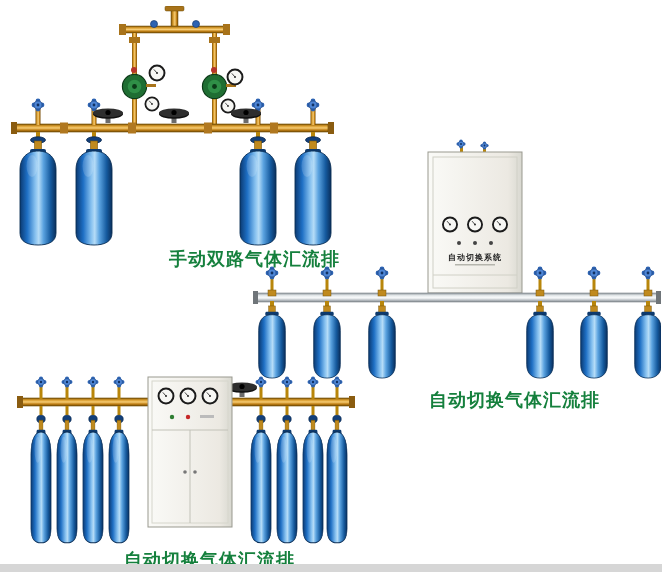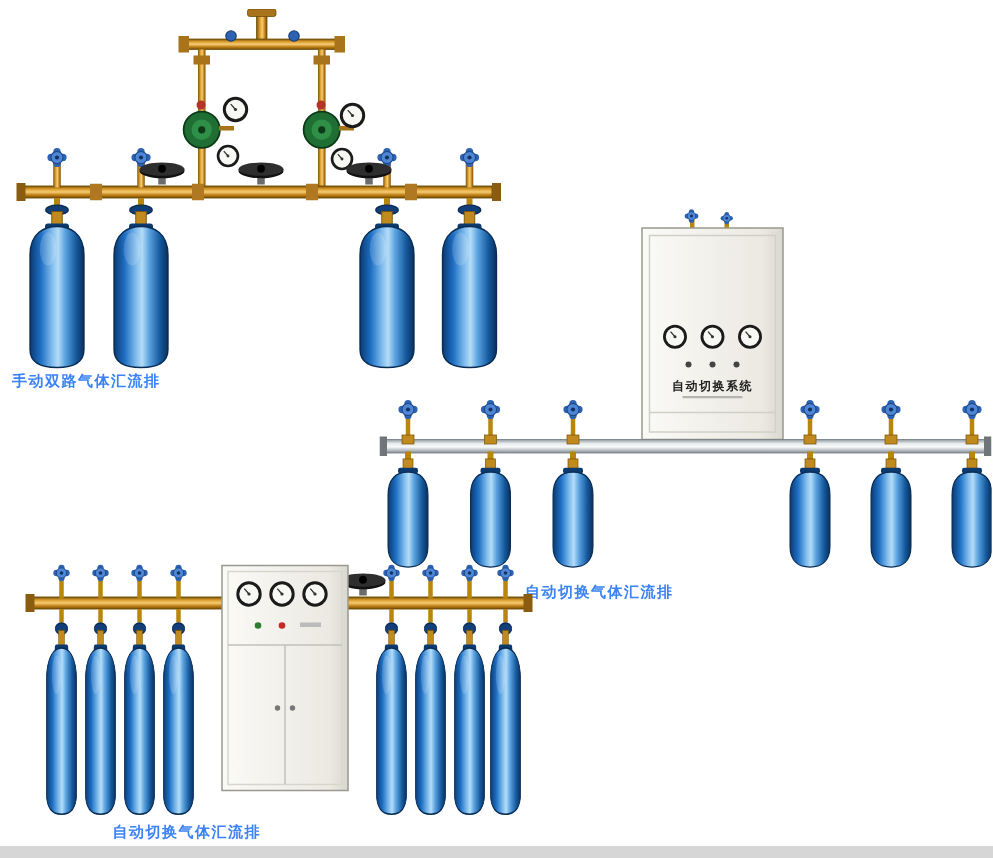--- a/index.html
+++ b/index.html
@@ -1,20 +1,20 @@
 <!DOCTYPE html>
 <html><head>
 <meta charset="utf-8">
 <style>
   html,body{margin:0;padding:0;background:#ffffff;}
   #canvas{position:relative;width:662px;height:572px;background:#ffffff;overflow:hidden;
           font-family:"DejaVu Sans","Liberation Sans",sans-serif;}
   .figure{position:absolute;}
-  .caption{position:absolute;font-size:10px;font-weight:bold;color:#3b82f6;
-           text-align:left;letter-spacing:1px;white-space:nowrap;}
+  .caption{position:absolute;font-size:18px;font-weight:bold;color:#15803d;
+           text-align:right;letter-spacing:1px;white-space:nowrap;}
   .bottom-strip{position:absolute;left:0;top:564px;width:662px;height:8px;background:#d6d6d6;}
   svg{display:block;}
 </style>
 </head>
 <body>
 
 <div id="canvas">
 
   <svg width="0" height="0" style="position:absolute" aria-hidden="true">
     <defs>

